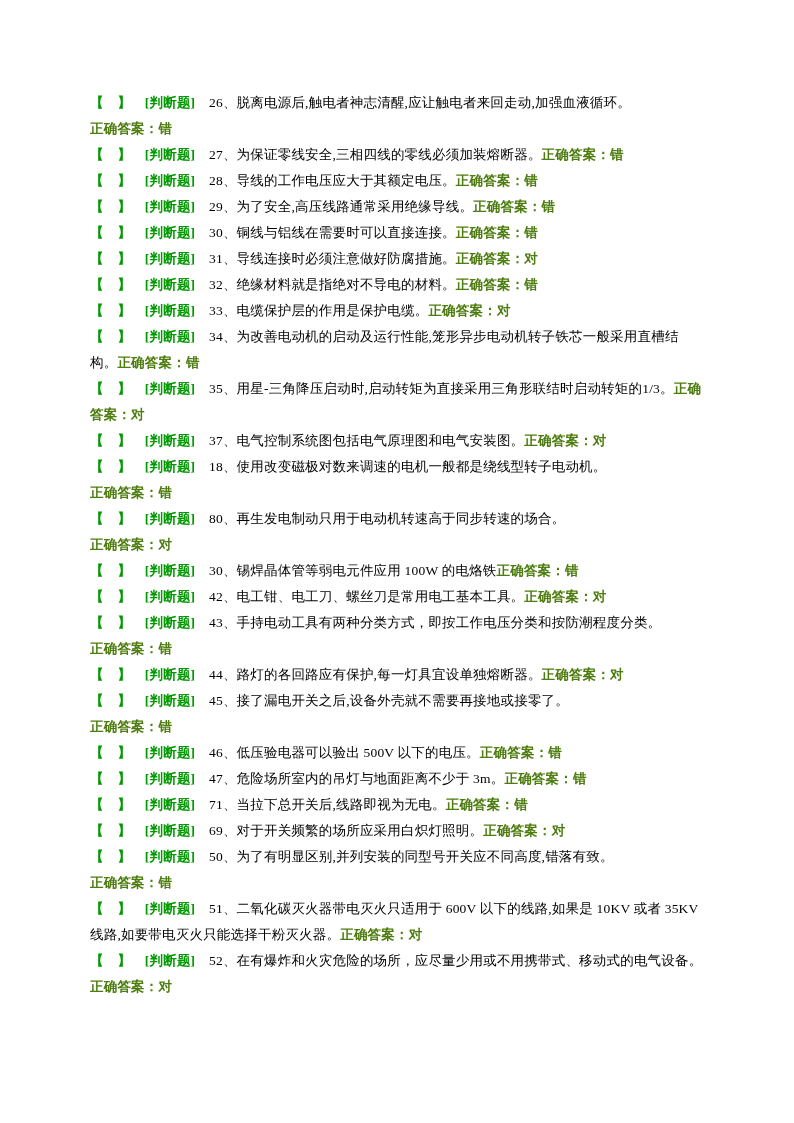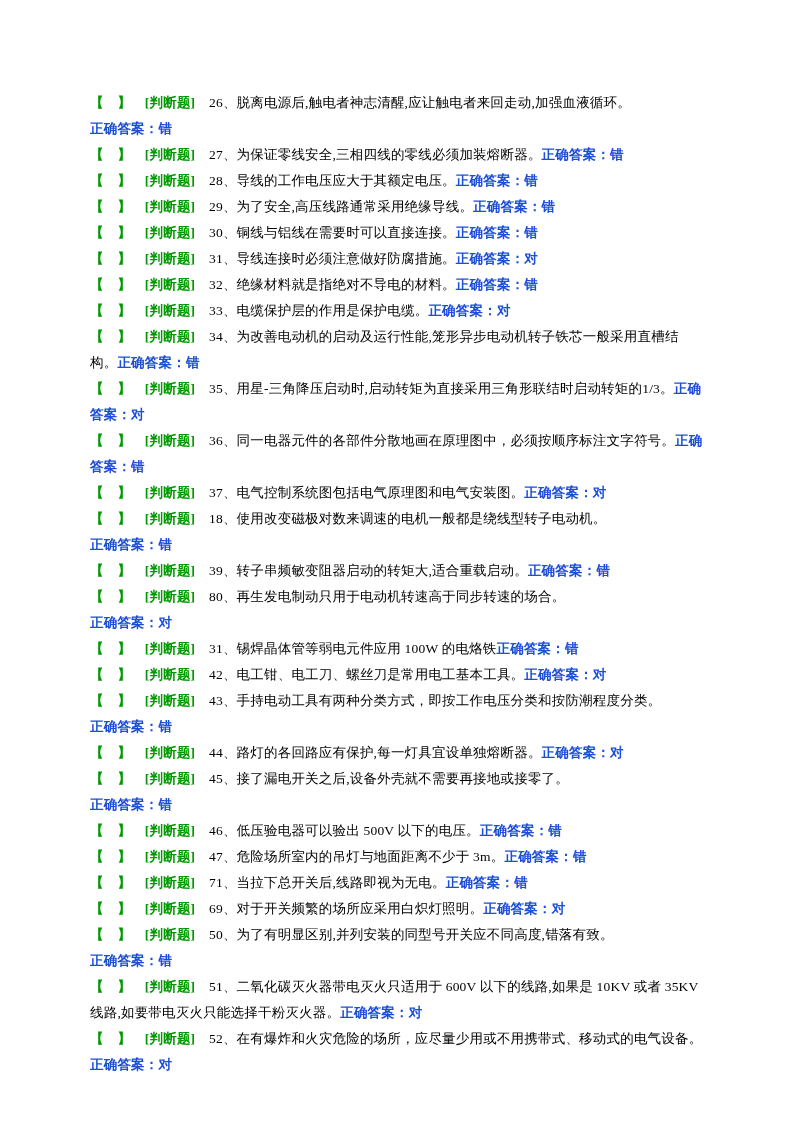--- a/index.html
+++ b/index.html
@@ -25,46 +25,44 @@
     color: #009900;
     font-weight: bold;
   }
   .tag {
     color: #009900;
     font-weight: bold;
     text-align: right;
   }
   .ans {
     font-weight: bold;
-    color: #1d4ed8;
+    color: #4d7c0f;
   }
 </style>
 </head>
 <body>
 
 <div class="page" id="page">
     <div class="line"><span class="green">【　】</span>　<span class="tag">[判断题]</span>　<span>26、脱离电源后,触电者神志清醒,应让触电者来回走动,加强血液循环。</span></div>
     <div class="line"><span class="ans">正确答案：</span><span class="ans">错</span></div>
     <div class="line"><span class="green">【　】</span>　<span class="tag">[判断题]</span>　<span>27、为保证零线安全,三相四线的零线必须加装熔断器。</span><span class="ans">正确答案：</span><span class="ans">错</span></div>
     <div class="line"><span class="green">【　】</span>　<span class="tag">[判断题]</span>　<span>28、导线的工作电压应大于其额定电压。</span><span class="ans">正确答案：</span><span class="ans">错</span></div>
     <div class="line"><span class="green">【　】</span>　<span class="tag">[判断题]</span>　<span>29、为了安全,高压线路通常采用绝缘导线。</span><span class="ans">正确答案：</span><span class="ans">错</span></div>
     <div class="line"><span class="green">【　】</span>　<span class="tag">[判断题]</span>　<span>30、铜线与铝线在需要时可以直接连接。</span><span class="ans">正确答案：</span><span class="ans">错</span></div>
     <div class="line"><span class="green">【　】</span>　<span class="tag">[判断题]</span>　<span>31、导线连接时必须注意做好防腐措施。</span><span class="ans">正确答案：</span><span class="ans">对</span></div>
     <div class="line"><span class="green">【　】</span>　<span class="tag">[判断题]</span>　<span>32、绝缘材料就是指绝对不导电的材料。</span><span class="ans">正确答案：</span><span class="ans">错</span></div>
     <div class="line"><span class="green">【　】</span>　<span class="tag">[判断题]</span>　<span>33、电缆保护层的作用是保护电缆。</span><span class="ans">正确答案：</span><span class="ans">对</span></div>
     <div class="line"><span class="green">【　】</span>　<span class="tag">[判断题]</span>　<span>34、为改善电动机的启动及运行性能,笼形异步电动机转子铁芯一般采用直槽结构。</span><span class="ans">正确答案：</span><span class="ans">错</span></div>
     <div class="line"><span class="green">【　】</span>　<span class="tag">[判断题]</span>　<span>35、用星-三角降压启动时,启动转矩为直接采用三角形联结时启动转矩的1/3。</span><span class="ans">正确答案：</span><span class="ans">对</span></div>
-    <div class="line"><span class="green">【　】</span>　<span class="tag">[判断题]</span>　<span>36、同一电器元件的各部件分散地画在原理图中，必须按顺序标注文字符号。</span><span class="ans">正确答案：</span><span class="ans">错</span></div>
     <div class="line"><span class="green">【　】</span>　<span class="tag">[判断题]</span>　<span>37、电气控制系统图包括电气原理图和电气安装图。</span><span class="ans">正确答案：</span><span class="ans">对</span></div>
     <div class="line"><span class="green">【　】</span>　<span class="tag">[判断题]</span>　<span>18、使用改变磁极对数来调速的电机一般都是绕线型转子电动机。</span></div>
     <div class="line"><span class="ans">正确答案：</span><span class="ans">错</span></div>
-    <div class="line"><span class="green">【　】</span>　<span class="tag">[判断题]</span>　<span>39、转子串频敏变阻器启动的转矩大,适合重载启动。</span><span class="ans">正确答案：</span><span class="ans">错</span></div>
     <div class="line"><span class="green">【　】</span>　<span class="tag">[判断题]</span>　<span>80、再生发电制动只用于电动机转速高于同步转速的场合。</span></div>
     <div class="line"><span class="ans">正确答案：</span><span class="ans">对</span></div>
-    <div class="line"><span class="green">【　】</span>　<span class="tag">[判断题]</span>　<span>31、锡焊晶体管等弱电元件应用 100W 的电烙铁</span><span class="ans">正确答案：</span><span class="ans">错</span></div>
+    <div class="line"><span class="green">【　】</span>　<span class="tag">[判断题]</span>　<span>30、锡焊晶体管等弱电元件应用 100W 的电烙铁</span><span class="ans">正确答案：</span><span class="ans">错</span></div>
     <div class="line"><span class="green">【　】</span>　<span class="tag">[判断题]</span>　<span>42、电工钳、电工刀、螺丝刀是常用电工基本工具。</span><span class="ans">正确答案：</span><span class="ans">对</span></div>
     <div class="line"><span class="green">【　】</span>　<span class="tag">[判断题]</span>　<span>43、手持电动工具有两种分类方式，即按工作电压分类和按防潮程度分类。</span></div>
     <div class="line"><span class="ans">正确答案：</span><span class="ans">错</span></div>
     <div class="line"><span class="green">【　】</span>　<span class="tag">[判断题]</span>　<span>44、路灯的各回路应有保护,每一灯具宜设单独熔断器。</span><span class="ans">正确答案：</span><span class="ans">对</span></div>
     <div class="line"><span class="green">【　】</span>　<span class="tag">[判断题]</span>　<span>45、接了漏电开关之后,设备外壳就不需要再接地或接零了。</span></div>
     <div class="line"><span class="ans">正确答案：</span><span class="ans">错</span></div>
     <div class="line"><span class="green">【　】</span>　<span class="tag">[判断题]</span>　<span>46、低压验电器可以验出 500V 以下的电压。</span><span class="ans">正确答案：</span><span class="ans">错</span></div>
     <div class="line"><span class="green">【　】</span>　<span class="tag">[判断题]</span>　<span>47、危险场所室内的吊灯与地面距离不少于 3m。</span><span class="ans">正确答案：</span><span class="ans">错</span></div>
     <div class="line"><span class="green">【　】</span>　<span class="tag">[判断题]</span>　<span>71、当拉下总开关后,线路即视为无电。</span><span class="ans">正确答案：</span><span class="ans">错</span></div>
     <div class="line"><span class="green">【　】</span>　<span class="tag">[判断题]</span>　<span>69、对于开关频繁的场所应采用白炽灯照明。</span><span class="ans">正确答案：</span><span class="ans">对</span></div>

